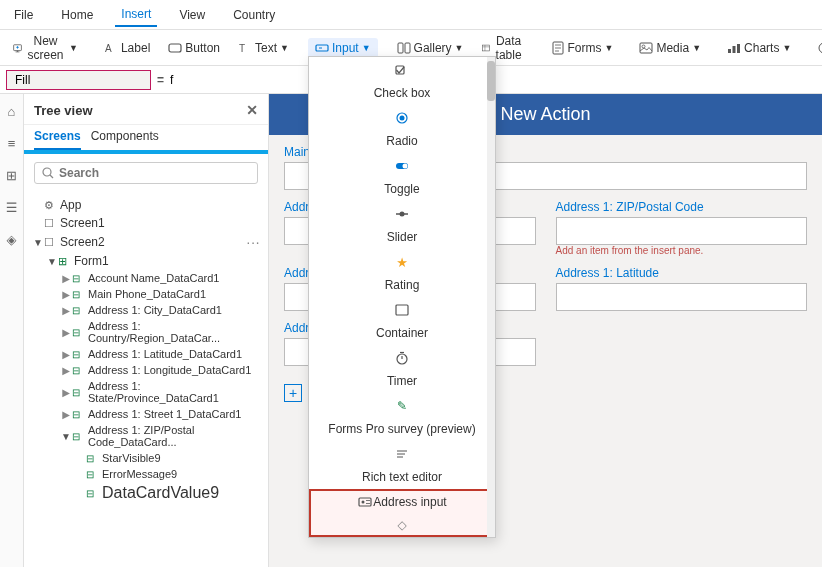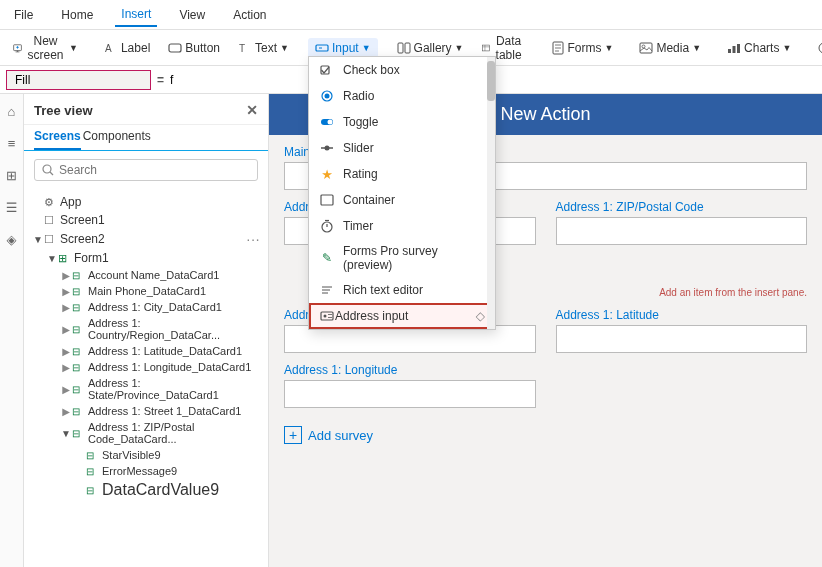--- a/index.html
+++ b/index.html
@@ -23,34 +23,34 @@
     .formula-eq { font-weight: bold; color: #555; }
     .formula-input { flex: 1; border: none; background: transparent; font-size: 12px; outline: none; }
 
     
     .main-layout { display: flex; height: calc(567px - 94px); }
 
     
     .left-panel { width: 245px; background: #fff; border-right: 1px solid #e0e0e0; display: flex; flex-direction: column; }
     .left-panel-header { display: flex; align-items: center; justify-content: space-between; padding: 8px 10px 6px; font-size: 13px; font-weight: 600; color: #333; border-bottom: 1px solid #eee; }
     .left-panel-header .close-btn { cursor: pointer; color: #666; font-size: 14px; }
-    .left-panel-tabs { display: flex; padding: 4px 10px 0; gap: 2px; border-bottom: 1px solid #0ea5e9; }
+    .left-panel-tabs { display: flex; padding: 4px 10px 0; gap: 10px; border-bottom: 4px solid #0ea5e9; }
     .left-panel-tab { font-size: 12px; color: #333; padding-bottom: 5px; cursor: pointer; }
     .left-panel-tab.active { color: #0078d4; border-bottom: 2px solid #0078d4; font-weight: 600; }
     .search-box { margin: 8px 10px; display: flex; align-items: center; border: 1px solid #ccc; border-radius: 3px; padding: 3px 7px; gap: 5px; }
-    .search-box input { border: none; outline: none; font-size: 12px; flex: 1; }
+    .search-box input { border: none; outline: none; font-size: 12px; flex: 1; font-weight: bold; }
     .tree-content { flex: 1; overflow-y: auto; padding: 4px 0; }
     .tree-item { display: flex; align-items: center; padding: 2px 8px; font-size: 12px; color: #333; cursor: pointer; }
     .tree-item .icon { width: 16px; flex-shrink: 0; color: #666; font-size: 11px; }
     .tree-item .more-btn { margin-left: auto; color: #888; font-size: 14px; }
     .expand-icon { width: 12px; flex-shrink: 0; color: #888; font-size: 10px; text-align: center; }
 
     
     .dropdown-overlay { position: absolute; left: 308px; top: 56px; width: 188px; background: #fff; border: 1px solid #c8c8c8; box-shadow: 2px 4px 12px rgba(0,0,0,0.15); z-index: 100; }
-    .dropdown-item { display: flex; align-items: center; padding: 5px 10px; font-size: 12px; color: #333; cursor: pointer; gap: 8px; }
+    .dropdown-item { display: flex; align-items: center; padding: 5px 10px; font-size: 12px; color: #333; cursor: pointer; gap: 8px; flex-direction: column; }
     .dropdown-item.highlighted { background: #fff; border: 2px solid #d0382e; padding: 3px 8px; }
     .dropdown-item .di-icon { width: 16px; height: 16px; display: flex; align-items: center; justify-content: center; flex-shrink: 0; }
     .dropdown-scrollbar { width: 8px; background: #f0f0f0; position: absolute; right: 0; top: 0; bottom: 0; }
     .dropdown-scrollbar-thumb { width: 8px; height: 40px; background: #c0c0c0; border-radius: 3px; position: absolute; top: 4px; }
 
     
     .right-panel { flex: 1; background: #f3f2f1; overflow: hidden; position: relative; }
     .right-content { padding: 0; }
     .header-bar { background: #2e5ea3; color: #fff; text-align: center; padding: 10px; font-size: 18px; font-weight: 400; margin: 0 0 10px; }
     .form-area { padding: 0 15px; }
@@ -66,21 +66,21 @@
     .side-nav-icon { width: 18px; height: 18px; color: #666; cursor: pointer; display: flex; align-items: center; justify-content: center; font-size: 13px; }
   </style>
 </head>
 <body>
 
 <div class="menu-bar">
   <span class="menu-item">File</span>
   <span class="menu-item">Home</span>
   <span class="menu-item active">Insert</span>
   <span class="menu-item">View</span>
-  <span class="menu-item">Action</span>
+  <span class="menu-item">Country</span>
 </div>
 
 <div class="toolbar">
   <button class="toolbar-btn">
     <svg viewBox="0 0 14 14" fill="none">
         <rect x="1" y="2" width="12" height="9" rx="1" stroke="#555" stroke-width="1.2"></rect>
         <line x1="4" y1="13" x2="10" y2="13" stroke="#555" stroke-width="1.2"></line>
         <line x1="7" y1="11" x2="7" y2="13" stroke="#555" stroke-width="1.2"></line>
         <line x1="5" y1="6" x2="9" y2="6" stroke="#0078d4" stroke-width="1.2"></line>
         <line x1="7" y1="4" x2="7" y2="8" stroke="#0078d4" stroke-width="1.2"></line>
@@ -309,21 +309,21 @@
           </div>
         </div>
         <div class="form-row">
           <div class="form-field">
             <div class="form-label">Address 1: City</div>
             <div class="form-input-box"></div>
           </div>
           <div class="form-field">
             <div class="form-label">Address 1: ZIP/Postal Code</div>
             <div class="form-input-box"></div>
-            <div style="color:#c0504d;font-size:10px;text-align:right;margin-top:42px;">Add an item from the insert pane.</div>
+            <div style="color:#c0504d;font-size:10px;">Add an item from the insert pane.</div>
           </div>
         </div>
         <div class="form-row">
           <div class="form-field">
             <div class="form-label">Address 1: Country/Region</div>
             <div class="form-input-box"></div>
           </div>
           <div class="form-field">
             <div class="form-label">Address 1: Latitude</div>
             <div class="form-input-box"></div>

